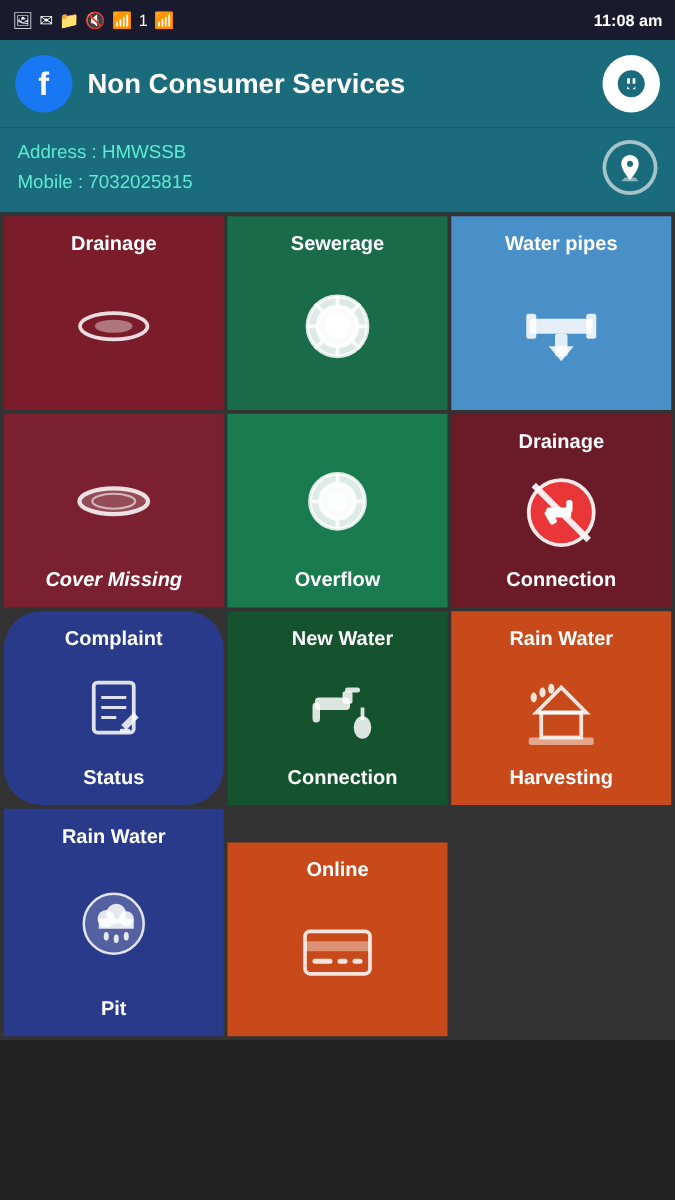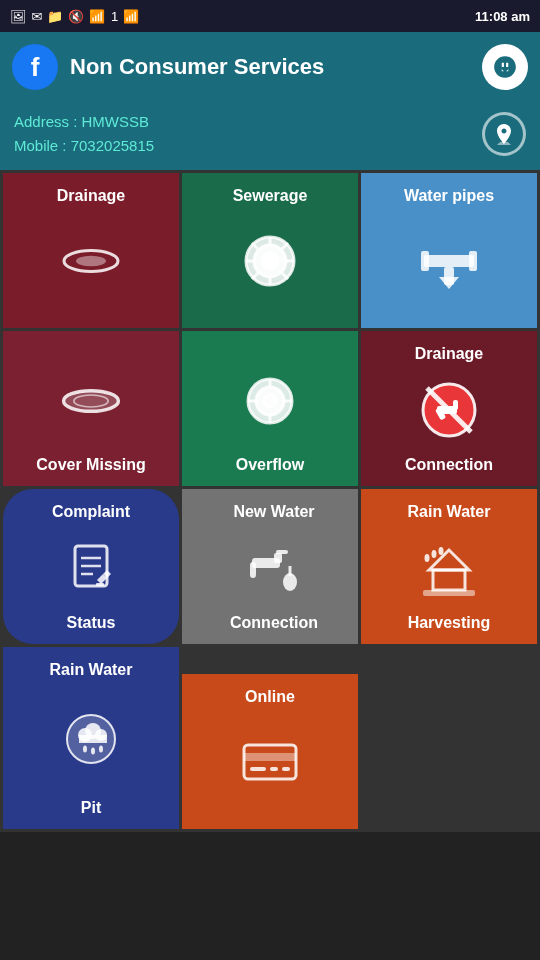--- a/index.html
+++ b/index.html
@@ -239,21 +239,21 @@
 
         <polygon points="20,46 30,58 40,46"></polygon>
 
         <rect x="2" y="20" width="8" height="20" rx="2"></rect>
         <rect x="50" y="20" width="8" height="20" rx="2"></rect>
       </svg>
     </div>
     <div class="item-label-bottom"></div>
   </div>
 
-  <div class="grid-item" style="background:#7b2030;">
+  <div class="grid-item" style="background:#7b2030;font-style:italic;">
     <div class="item-label-top"></div>
     <div class="item-icon">
       <svg viewBox="0 0 70 50" fill="none">
         <ellipse cx="35" cy="25" rx="32" ry="12" stroke="rgba(255,255,255,0.85)" stroke-width="4" fill="rgba(255,255,255,0.2)"></ellipse>
         <ellipse cx="35" cy="25" rx="20" ry="7" stroke="rgba(255,255,255,0.6)" stroke-width="2" fill="none"></ellipse>
       </svg>
     </div>
     <div class="item-label-bottom">Cover Missing</div>
   </div>
 
@@ -307,21 +307,21 @@
         <g fill="rgba(255,255,255,0.85)">
           <polygon points="36,42 42,36 46,40 40,46"></polygon>
           <polygon points="42,36 46,32 50,36 46,40"></polygon>
           <rect x="35" y="45" width="8" height="3" rx="1"></rect>
         </g>
       </svg>
     </div>
     <div class="item-label-bottom">Status</div>
   </div>
 
-  <div class="grid-item" style="background:#737373;padding-left:16px;">
+  <div class="grid-item" style="background:#14532d;padding-left:16px;">
     <div class="item-label-top">New Water</div>
     <div class="item-icon">
       <svg viewBox="0 0 60 60" fill="rgba(255,255,255,0.85)">
 
         <rect x="8" y="20" width="28" height="10" rx="3"></rect>
         <rect x="30" y="15" width="8" height="10" rx="2"></rect>
         <rect x="6" y="24" width="6" height="16" rx="3"></rect>
 
         <ellipse cx="46" cy="44" rx="7" ry="9"></ellipse>
         <path d="M46 28 L46 38" stroke="rgba(255,255,255,0.85)" stroke-width="3" fill="none"></path>

